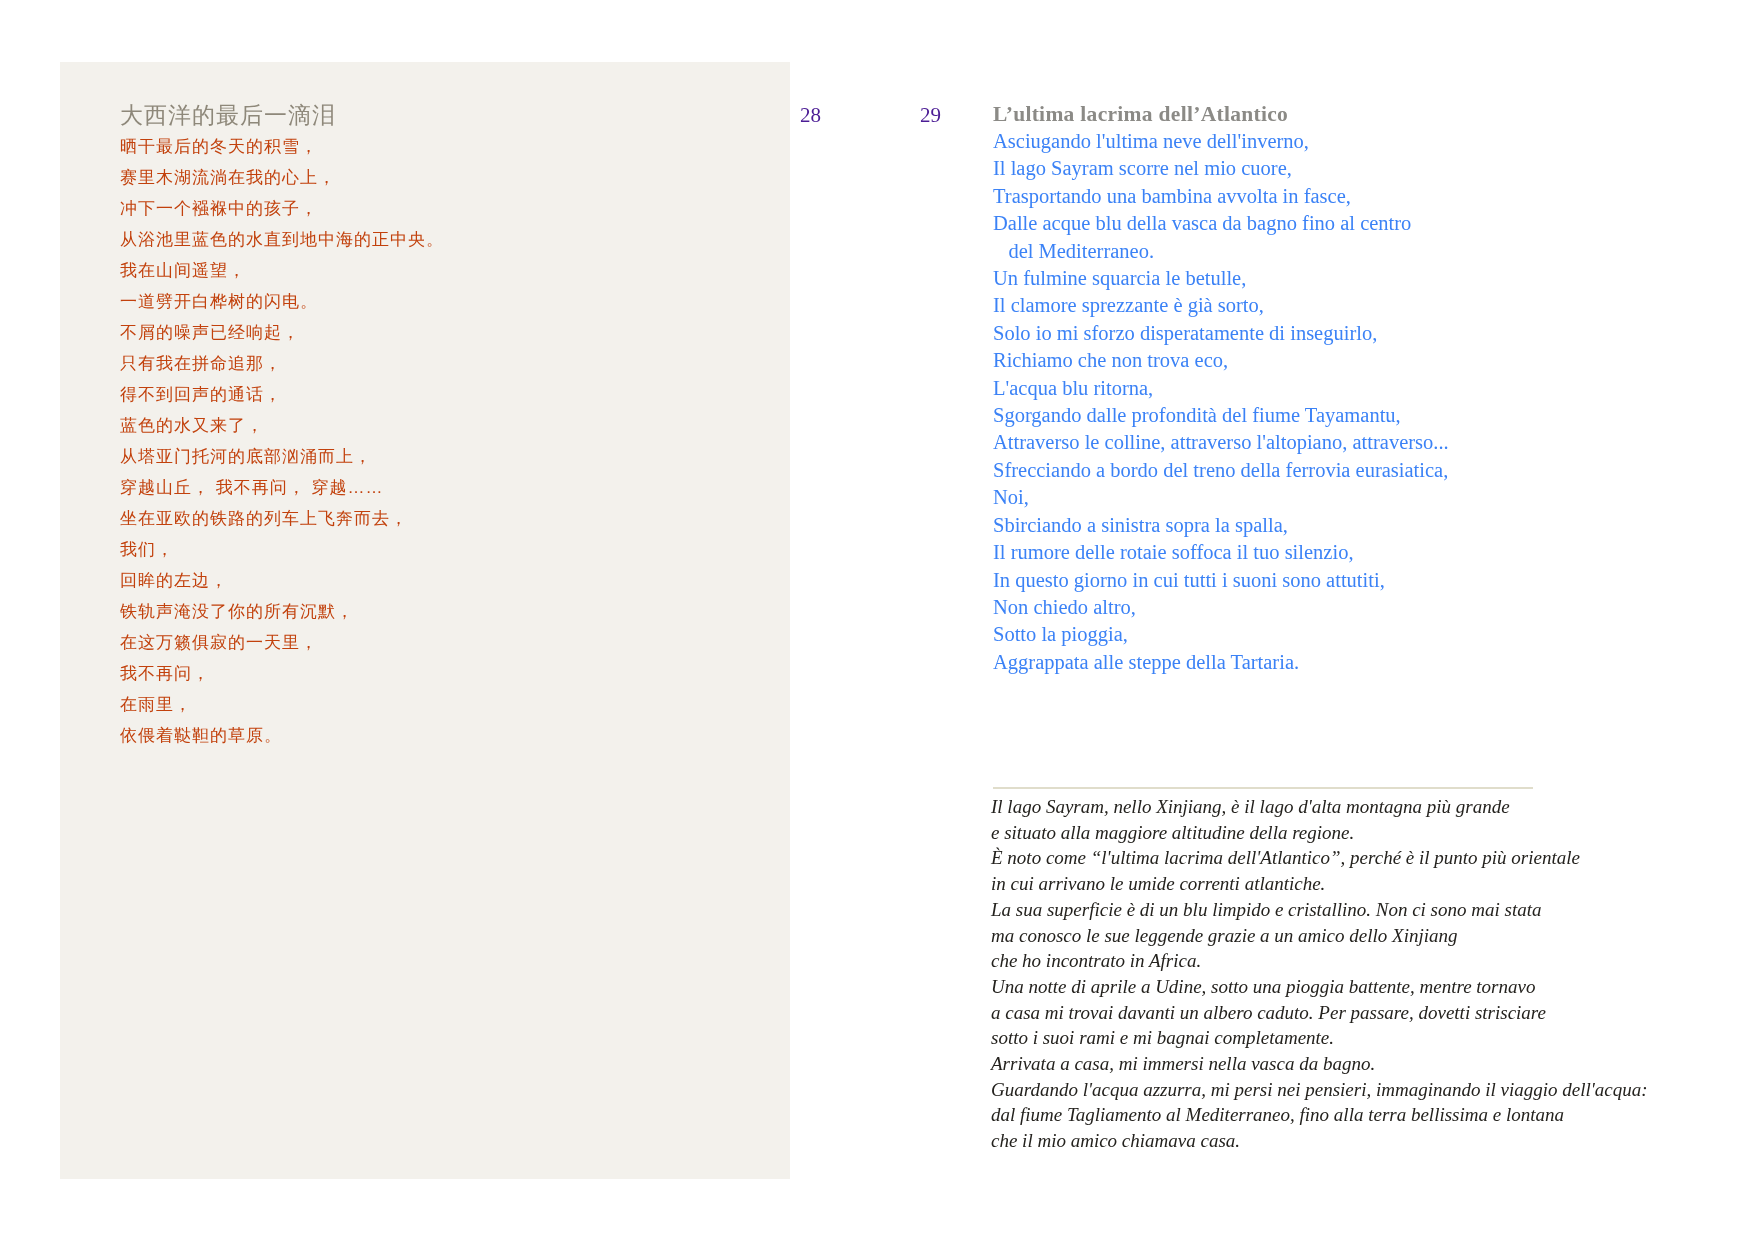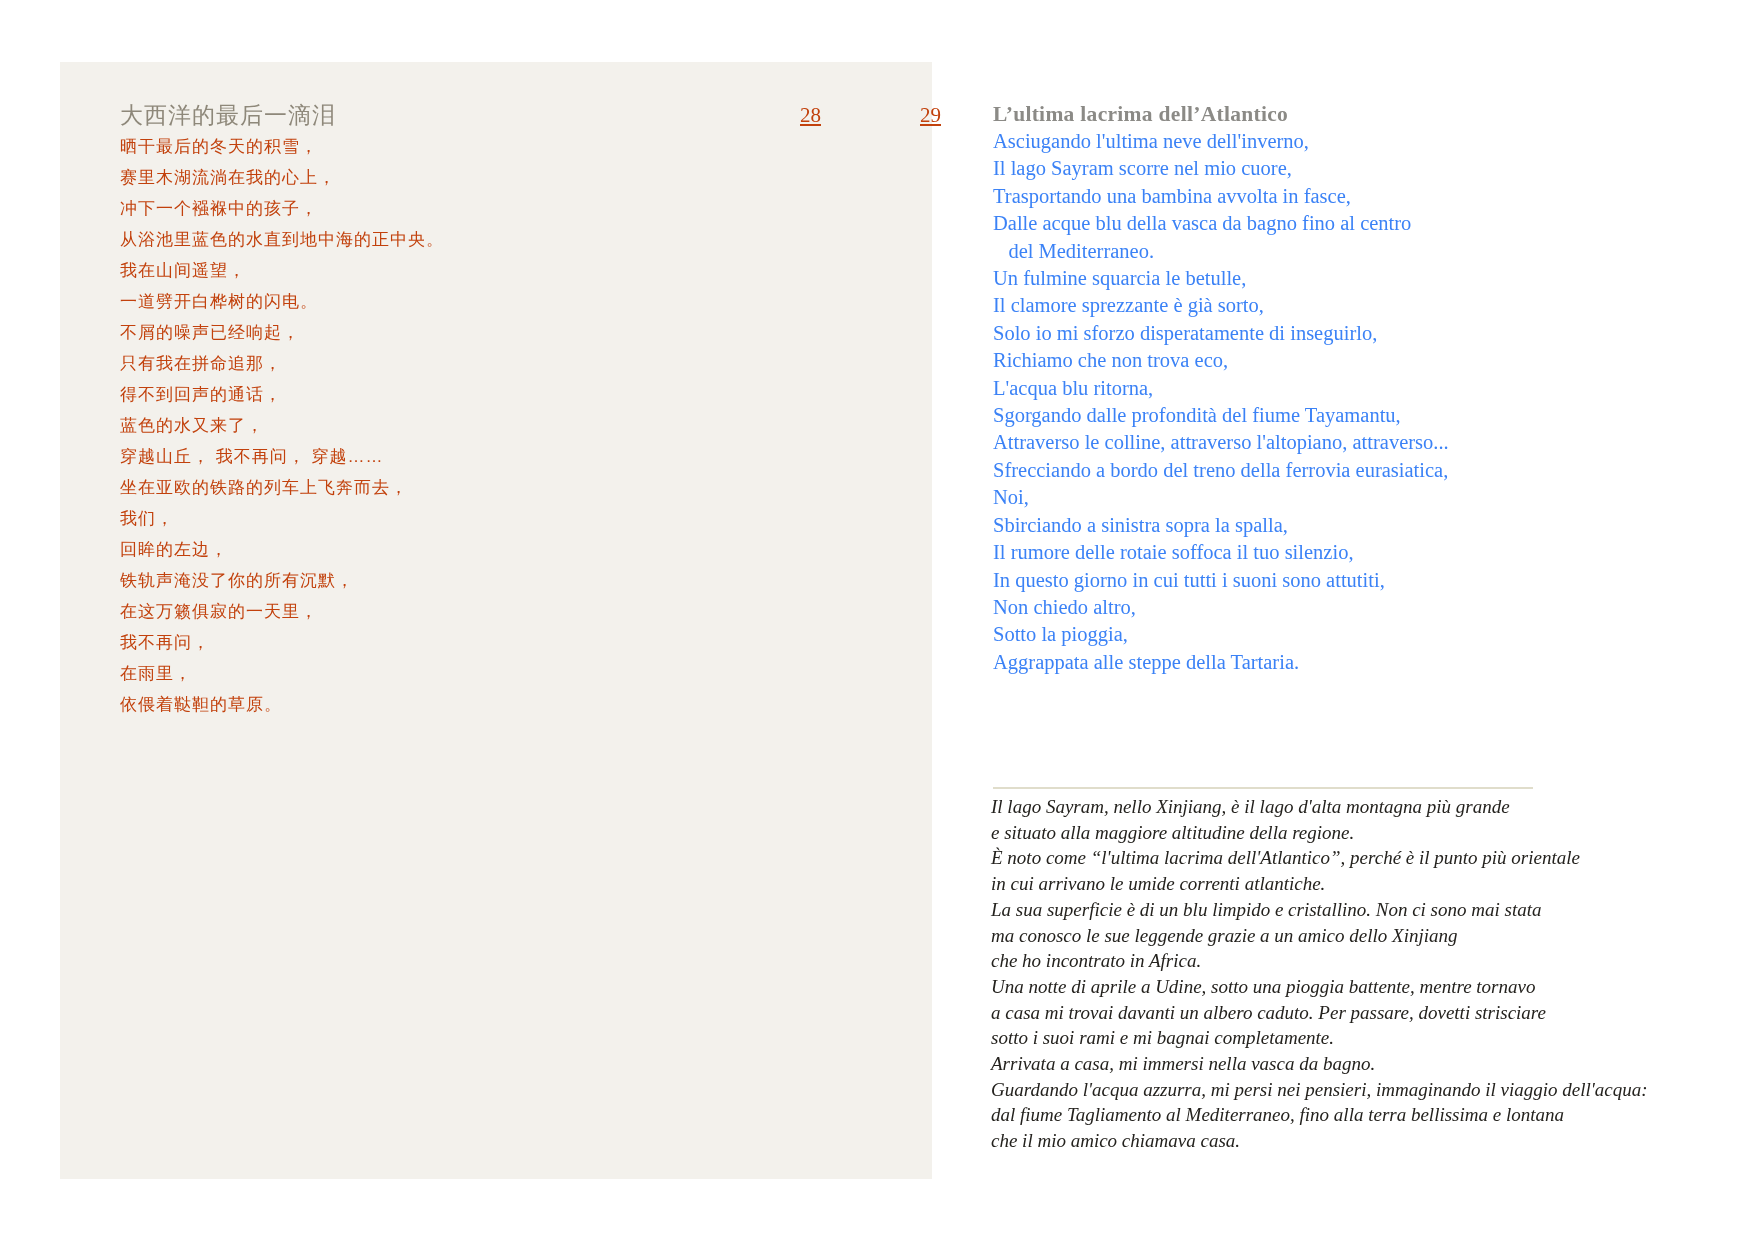--- a/index.html
+++ b/index.html
@@ -5,40 +5,40 @@
   * { margin:0; padding:0; box-sizing:border-box; }
   html,body { width:1748px; height:1240px; }
   body {
     position:relative;
     background:#ffffff;
     font-family:"Liberation Serif", serif;
     overflow:hidden;
   }
   .left-page {
     position:absolute; left:60px; top:62px;
-    width:872px; height:1117px;
+    width:730px; height:1117px;
     background:#f3f1ec;
   }
   .cn-block { position:absolute; left:60px; top:38px; }
   .cn-title {
     font-family:"Liberation Sans", sans-serif;
     font-size:23px; line-height:31px;
     color:#8e887a; letter-spacing:1px;
     white-space:pre;
   }
   .cn-line {
     font-family:"Liberation Sans", sans-serif;
     font-size:17px; line-height:31px;
     color:#c2410c; letter-spacing:1px;
     white-space:pre;
   }
   .folio {
     position:absolute; top:103px;
     font-family:"Liberation Serif", serif;
-    font-size:21px; color:#c2410c;text-decoration:underline;
+    font-size:21px; color:#4c1d95;
   }
   .folio-left  { left:800px; }
   .folio-right { left:920px; }
   .it-block { position:absolute; left:993px; top:100px; }
   .it-title {
     font-family:Liberation Serif, serif;
     font-weight:700;
     font-size:21.5px; line-height:28px;
     color:#8b8a86; letter-spacing:0.3px;
     white-space:pre;
@@ -74,20 +74,21 @@
       <div class="cn-line">晒干最后的冬天的积雪，</div>
       <div class="cn-line">赛里木湖流淌在我的心上，</div>
       <div class="cn-line">冲下一个襁褓中的孩子，</div>
       <div class="cn-line">从浴池里蓝色的水直到地中海的正中央。</div>
       <div class="cn-line">我在山间遥望，</div>
       <div class="cn-line">一道劈开白桦树的闪电。</div>
       <div class="cn-line">不屑的噪声已经响起，</div>
       <div class="cn-line">只有我在拼命追那，</div>
       <div class="cn-line">得不到回声的通话，</div>
       <div class="cn-line">蓝色的水又来了，</div>
+      <div class="cn-line">从塔亚门托河的底部汹涌而上，</div>
       <div class="cn-line">穿越山丘， 我不再问， 穿越……</div>
       <div class="cn-line">坐在亚欧的铁路的列车上飞奔而去，</div>
       <div class="cn-line">我们，</div>
       <div class="cn-line">回眸的左边，</div>
       <div class="cn-line">铁轨声淹没了你的所有沉默，</div>
       <div class="cn-line">在这万籁俱寂的一天里，</div>
       <div class="cn-line">我不再问，</div>
       <div class="cn-line">在雨里，</div>
       <div class="cn-line">依偎着鞑靼的草原。</div>
     </div>

